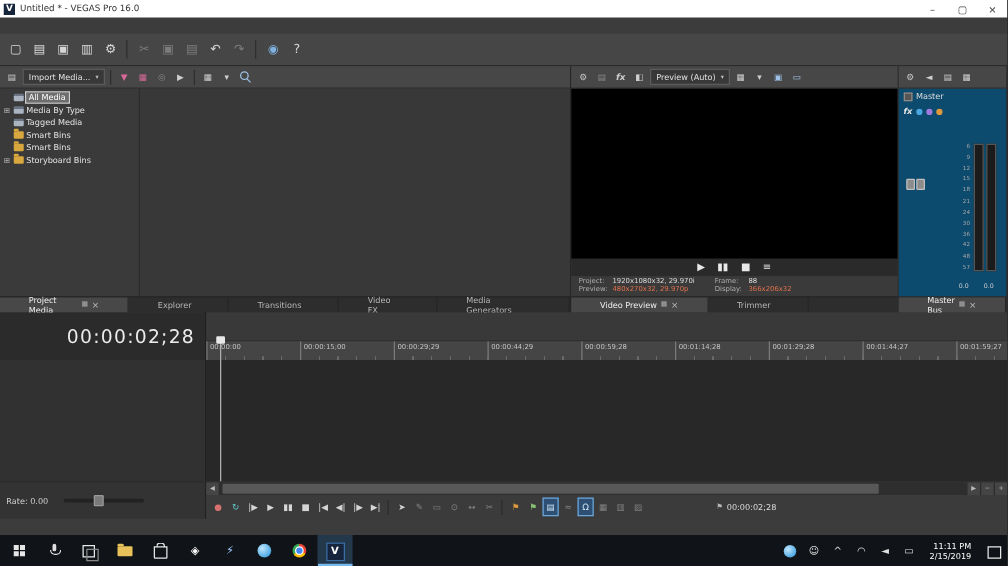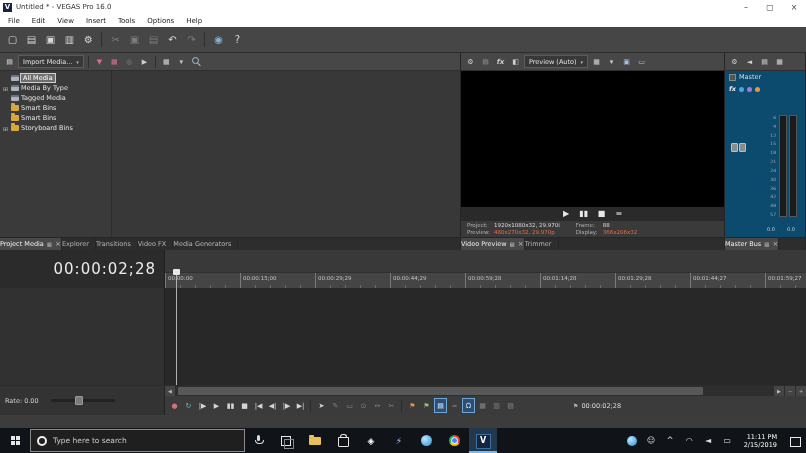--- a/index.html
+++ b/index.html
@@ -52,21 +52,21 @@
   .expander{width:7px;flex:0 0 7px;font-size:6px;color:#b8b8b8;text-align:center}
   .tree-icon{width:8px;height:6px;flex:0 0 8px;border-radius:1px;position:relative;background:#9aa4b0}
   .icon-clapper .tree-icon{background:linear-gradient(#6a7482 0 2px,#aab4c0 2px)}
   .icon-folder .tree-icon{background:#d8a73e}
   .icon-folder .tree-icon::before{content:"";position:absolute;top:-2px;left:0;width:4px;height:2px;background:#d8a73e;border-radius:1px 1px 0 0}
   .tree-item.sel .tree-label{background:#6e6e6e;outline:1px solid #cfcfcf;color:#fff;padding:0 2px}
   .media-view{flex:1;background:#383838}
 
   
   .tabstrip{height:13px;flex:0 0 13px;background:#2d2d2d;border-top:1px solid #262626;display:flex;align-items:stretch}
-  .tab{display:flex;align-items:center;gap:3px;padding:0 0;font-size:6.5px;color:#b5b5b5;border-right:1px solid #262626}
+  .tab{display:flex;align-items:center;gap:3px;padding:0 23px;font-size:6.5px;color:#b5b5b5;border-right:1px solid #262626}
   .tab.active{background:#484848;color:#eee}
   .tab-grid{font-size:5.5px;color:#aaa}
   .tab-close{font-size:7px;color:#bbb}
   .tab-spacer{flex:1}
 
   
   .preview-black{flex:1;background:#000;min-height:0}
   .preview-transport{height:14px;flex:0 0 14px;background:#2a2a2a;display:flex;align-items:center;justify-content:center;gap:10px}
   .pt-btn{font-size:8px;color:#e8e8e8;line-height:14px}
   .preview-info{height:16px;flex:0 0 16px;background:#3a3a3a;display:flex;gap:16px;padding:1px 6px}
@@ -175,29 +175,20 @@
   <div class="titlebar">
     <span class="app-icon">V</span>
     <span class="title">Untitled * - VEGAS Pro 16.0</span>
     <div class="win-btns">
       <span class="win-btn">–</span>
       <span class="win-btn">▢</span>
       <span class="win-btn">×</span>
     </div>
   </div>
 
-  <div class="menubar">
-    <span class="menu-item">File</span>
-      <span class="menu-item">Edit</span>
-      <span class="menu-item">View</span>
-      <span class="menu-item">Insert</span>
-      <span class="menu-item">Tools</span>
-      <span class="menu-item">Options</span>
-      <span class="menu-item">Help</span>
-  </div>
 
   <div class="toolbar">
     <span class="tb-btn">▢</span>
       <span class="tb-btn">▤</span>
       <span class="tb-btn">▣</span>
       <span class="tb-btn">▥</span>
       <span class="tb-btn">⚙</span>
       <span class="tb-btn sep"></span>
       <span class="tb-btn dim">✂</span>
       <span class="tb-btn dim">▣</span>
@@ -484,24 +475,20 @@
 
   <div class="taskbar">
     <div class="start-btn">
       <span class="win-logo">
           <span></span>
           <span></span>
           <span></span>
           <span></span>
         </span>
     </div>
-    <div class="search-box">
-      <span class="search-circle"></span>
-      <span class="search-text">Type here to search</span>
-    </div>
     <div class="tb-icon mic"></div>
     <div class="tb-icon taskview"></div>
     <div class="tb-icon app-folder"></div>
       <div class="tb-icon app-store"></div>
       <div class="tb-icon app-dropbox">◈</div>
       <div class="tb-icon app-lightning">⚡</div>
       <div class="tb-icon app-blue"></div>
       <div class="tb-icon app-chrome"></div>
       <div class="tb-icon app-vegas active-app">V</div>
     <div class="tray">

